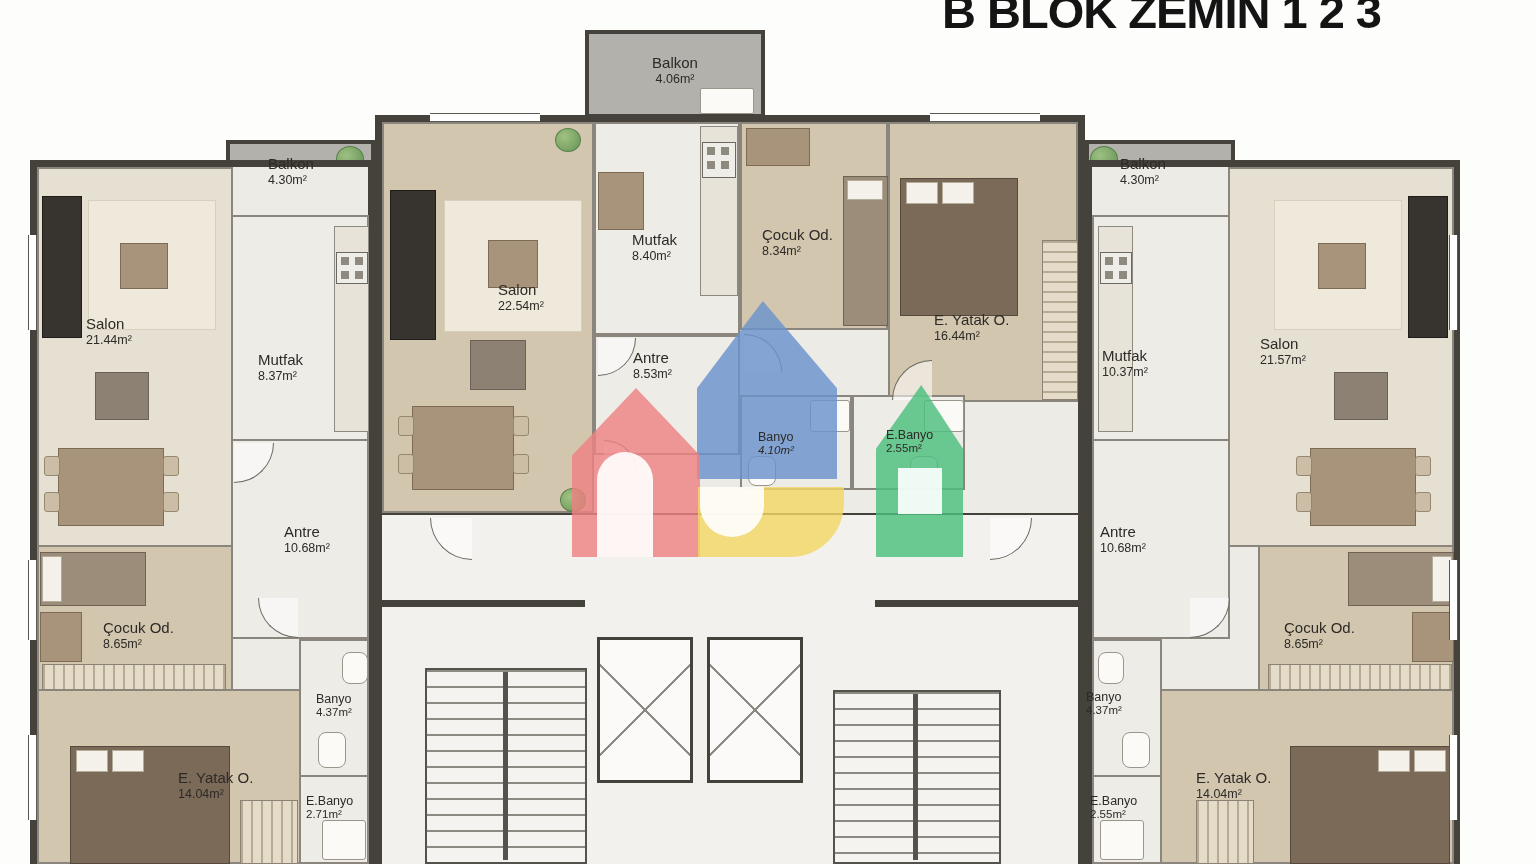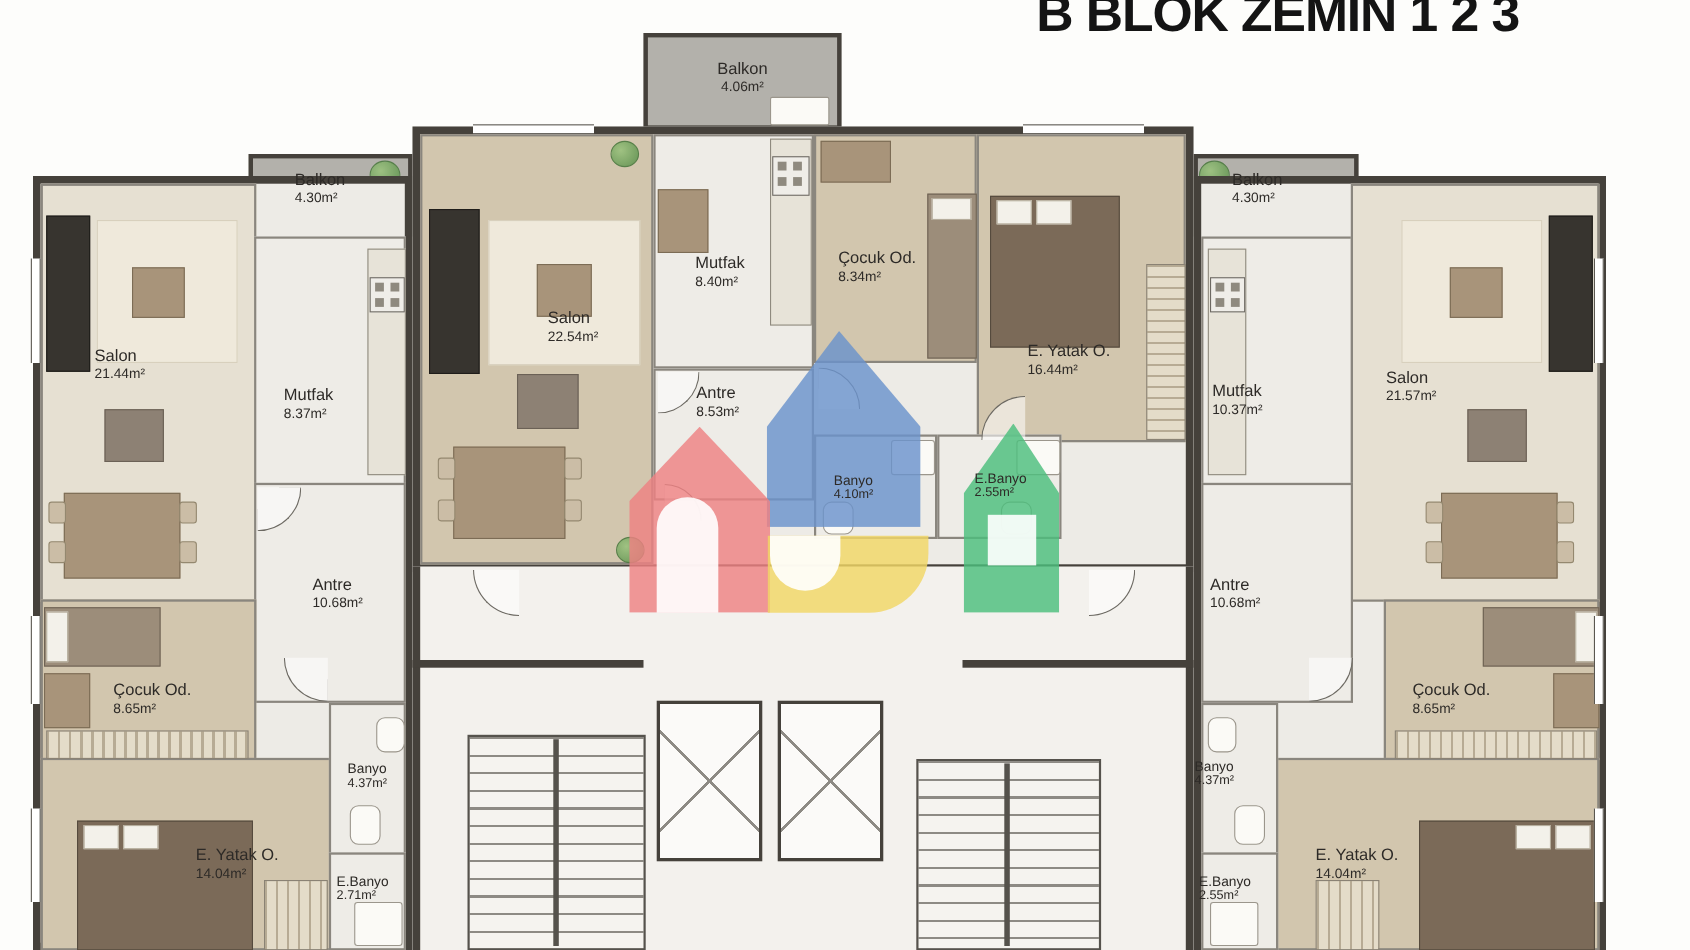--- a/index.html
+++ b/index.html
@@ -271,21 +271,21 @@
   <div class="a rlabel" style="left:762px;top:227px;">
     <div class="rname">Çocuk Od.</div>
     <div class="rarea">8.34m²</div>
   </div>
   <div class="a rlabel" style="left:934px;top:312px;">
     <div class="rname">E. Yatak O.</div>
     <div class="rarea">16.44m²</div>
   </div>
   <div class="a rlabel" style="left:758px;top:430px;z-index:52;">
     <div class="rname" style="font-size:12.5px;">Banyo</div>
-    <div class="rarea" style="font-size:11.5px;">4.10m²</div>
+    <div class="rarea" style="font-size:11.5px;font-style:italic;">4.10m²</div>
   </div>
   <div class="a rlabel" style="left:886px;top:428px;z-index:52;">
     <div class="rname" style="font-size:12.5px;">E.Banyo</div>
     <div class="rarea" style="font-size:11.5px;">2.55m²</div>
   </div>
 
   <div class="a rlabel" style="left:1102px;top:348px;">
     <div class="rname">Mutfak</div>
     <div class="rarea">10.37m²</div>
   </div>

